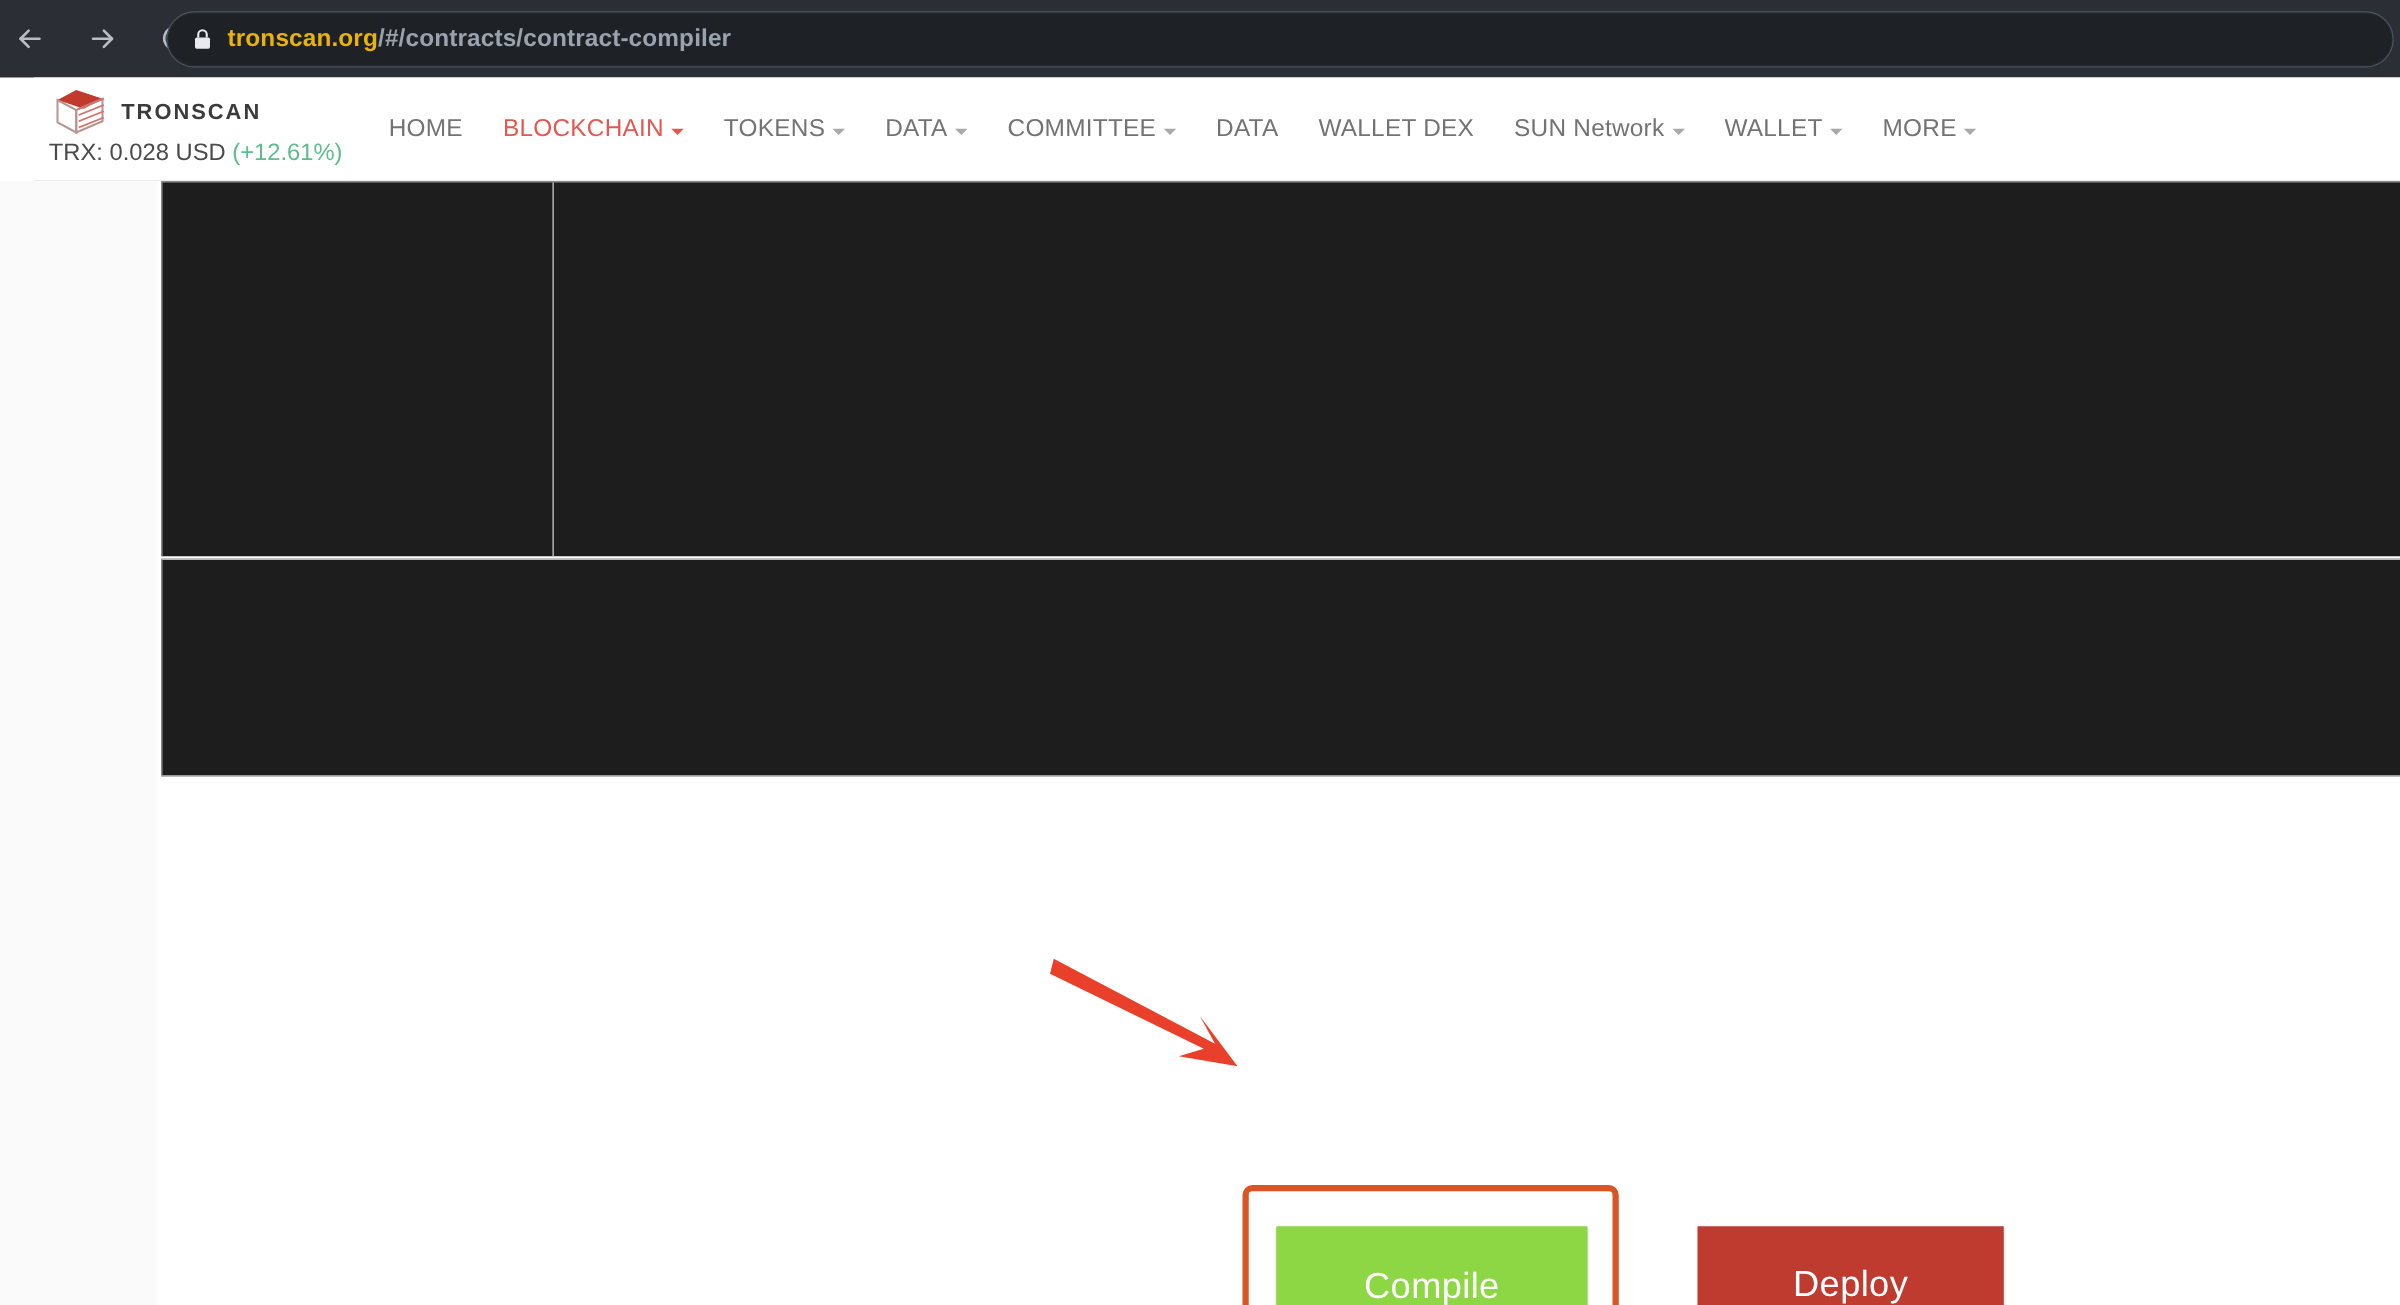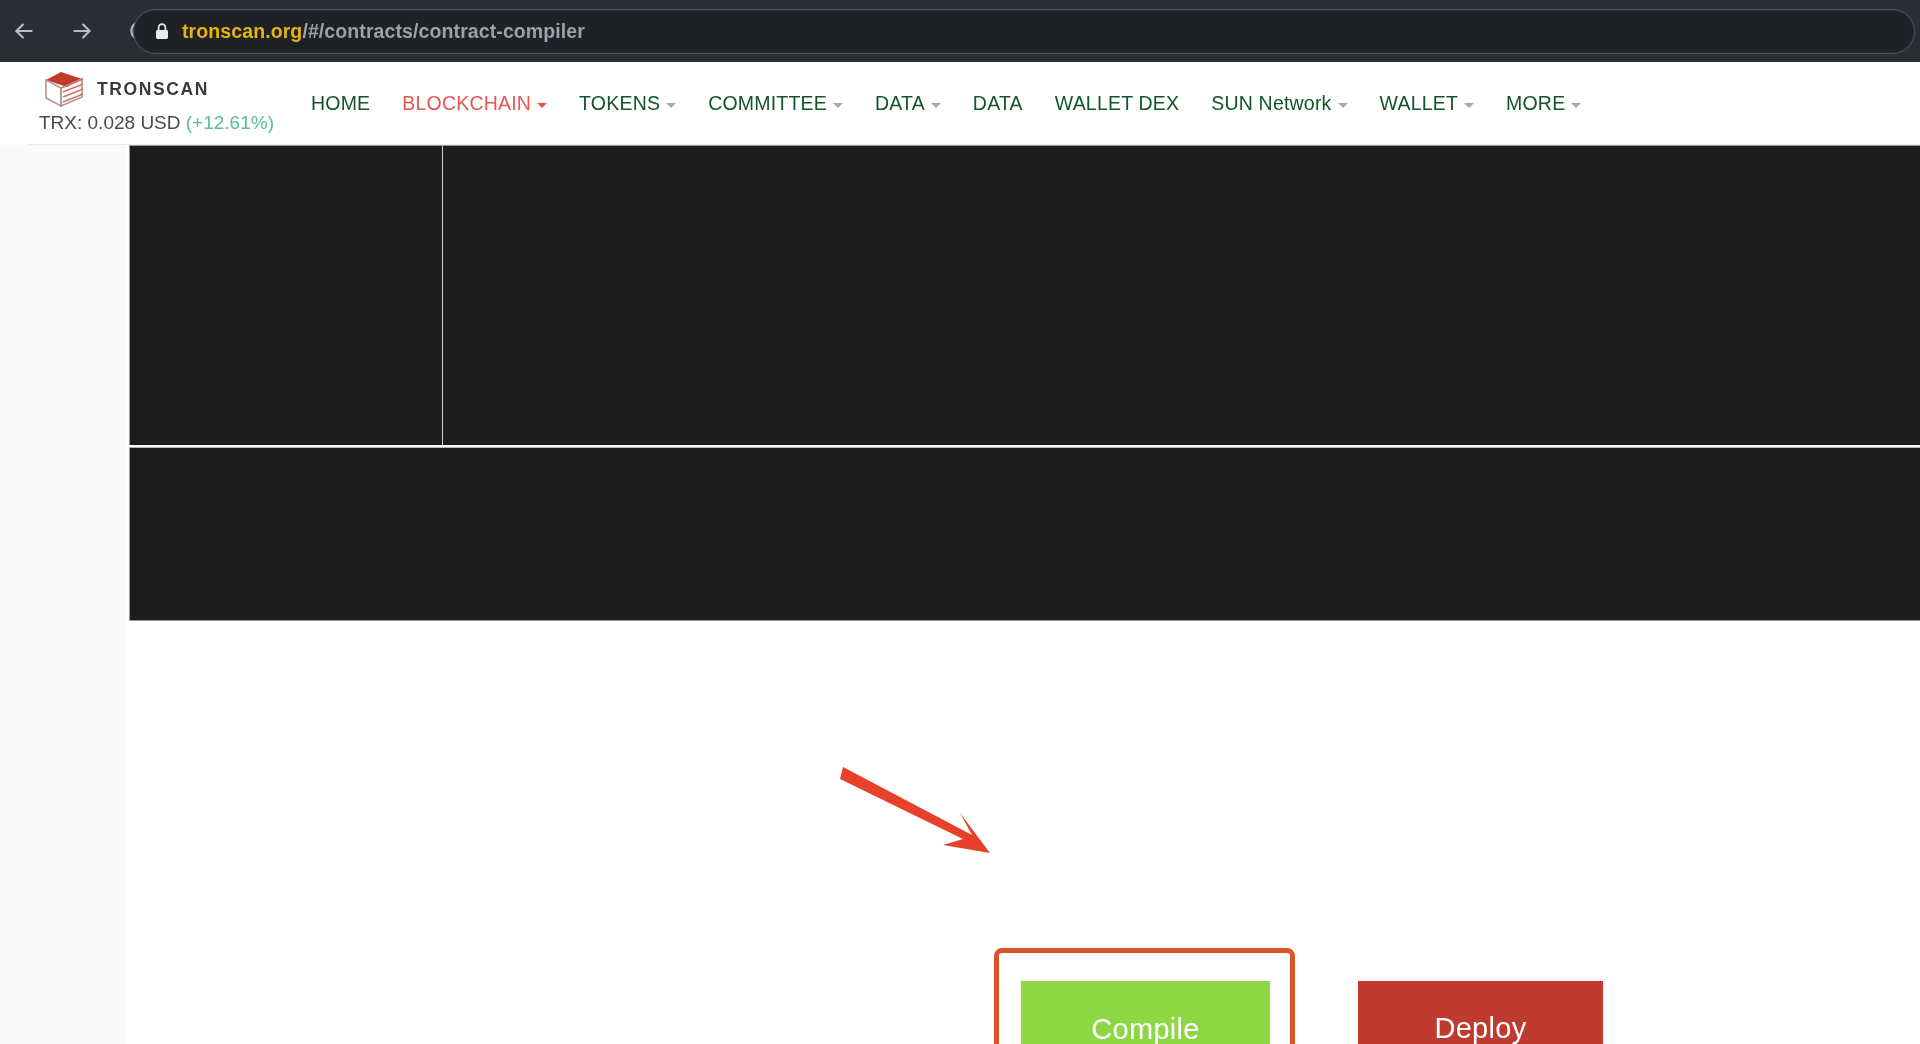--- a/index.html
+++ b/index.html
@@ -122,21 +122,21 @@
     align-items: center;
     gap: 0;
   }
   .nav-item {
     display: flex;
     align-items: center;
     gap: 6px;
     padding: 0 16px;
     height: 83px;
     font-size: 19.5px;
-    color: #14532d;
+    color: #737373;
     white-space: nowrap;
     cursor: pointer;
     letter-spacing: 0.2px;
   }
   .nav-item.active { color: #e4584f; align-items: center; }
   .caret {
     width: 0; height: 0;
     border-left: 5px solid transparent;
     border-right: 5px solid transparent;
     border-top: 5px solid #a9a9a9;
@@ -316,25 +316,25 @@
       </div>
       <div class="nav-item active">
         <span>BLOCKCHAIN</span>
         <span class="caret"></span>
       </div>
       <div class="nav-item">
         <span>TOKENS</span>
         <span class="caret"></span>
       </div>
       <div class="nav-item">
+        <span>DATA</span>
+        <span class="caret"></span>
+      </div>
+      <div class="nav-item">
         <span>COMMITTEE</span>
-        <span class="caret"></span>
-      </div>
-      <div class="nav-item">
-        <span>DATA</span>
         <span class="caret"></span>
       </div>
       <div class="nav-item">
         <span>DATA</span>
       </div>
       <div class="nav-item">
         <span>WALLET DEX</span>
       </div>
       <div class="nav-item">
         <span>SUN Network</span>

